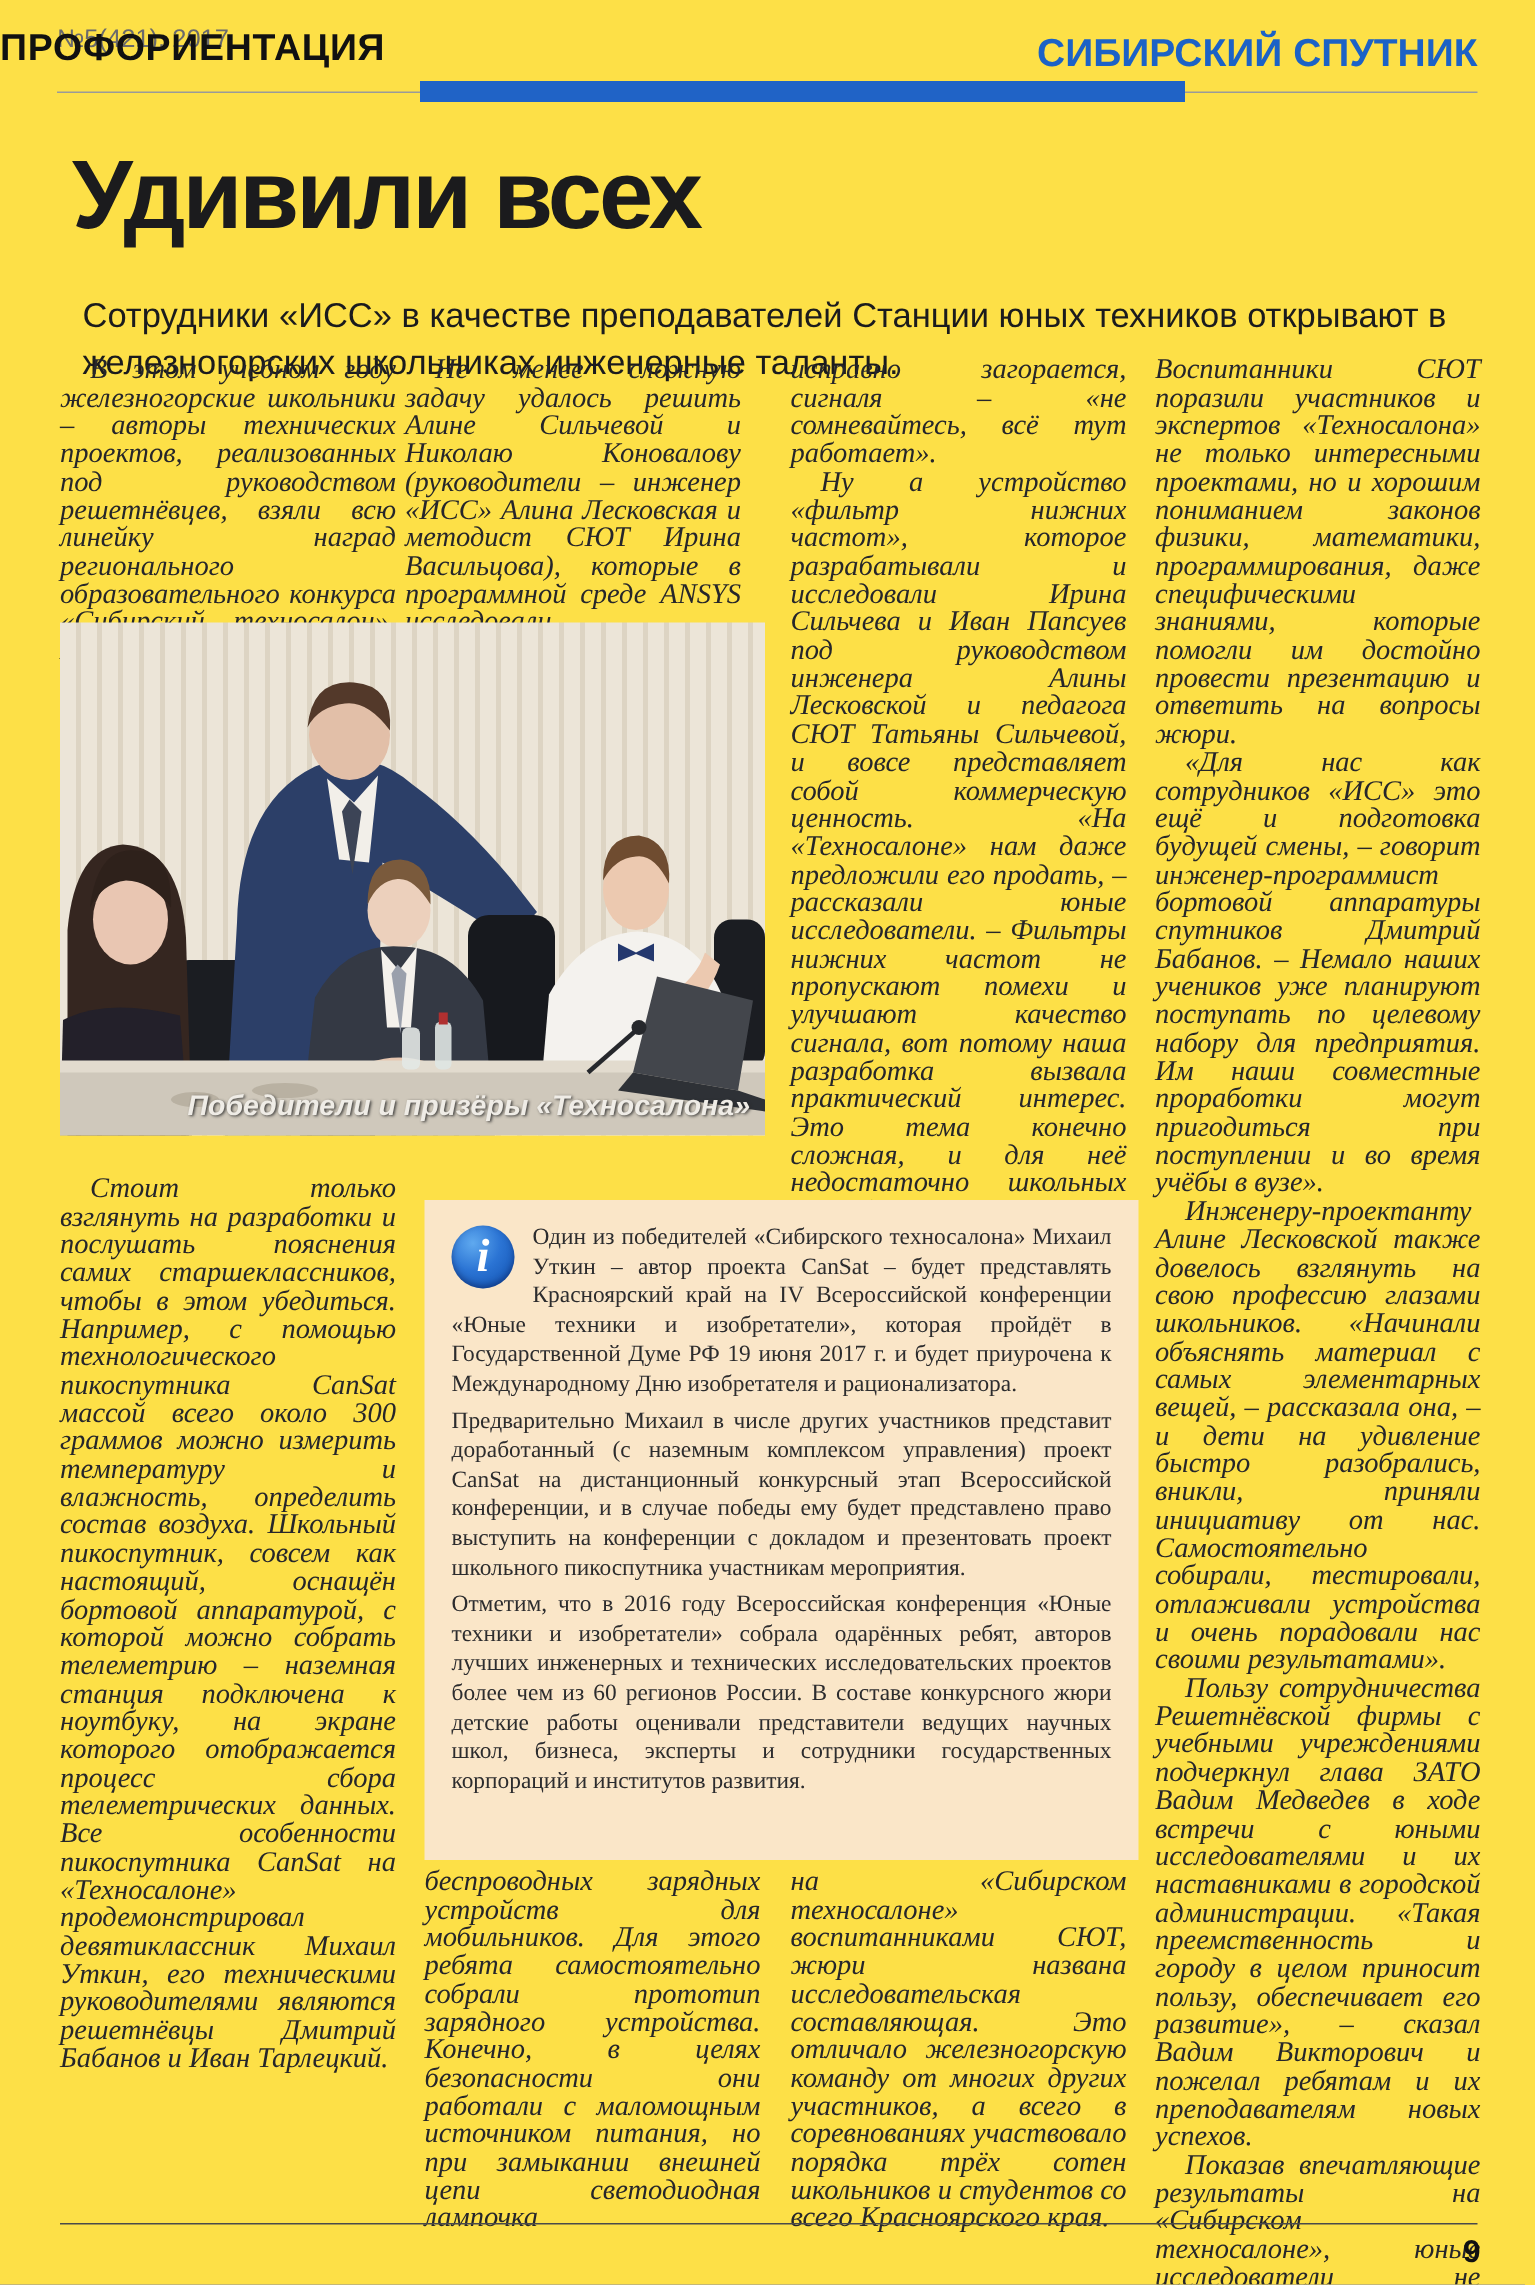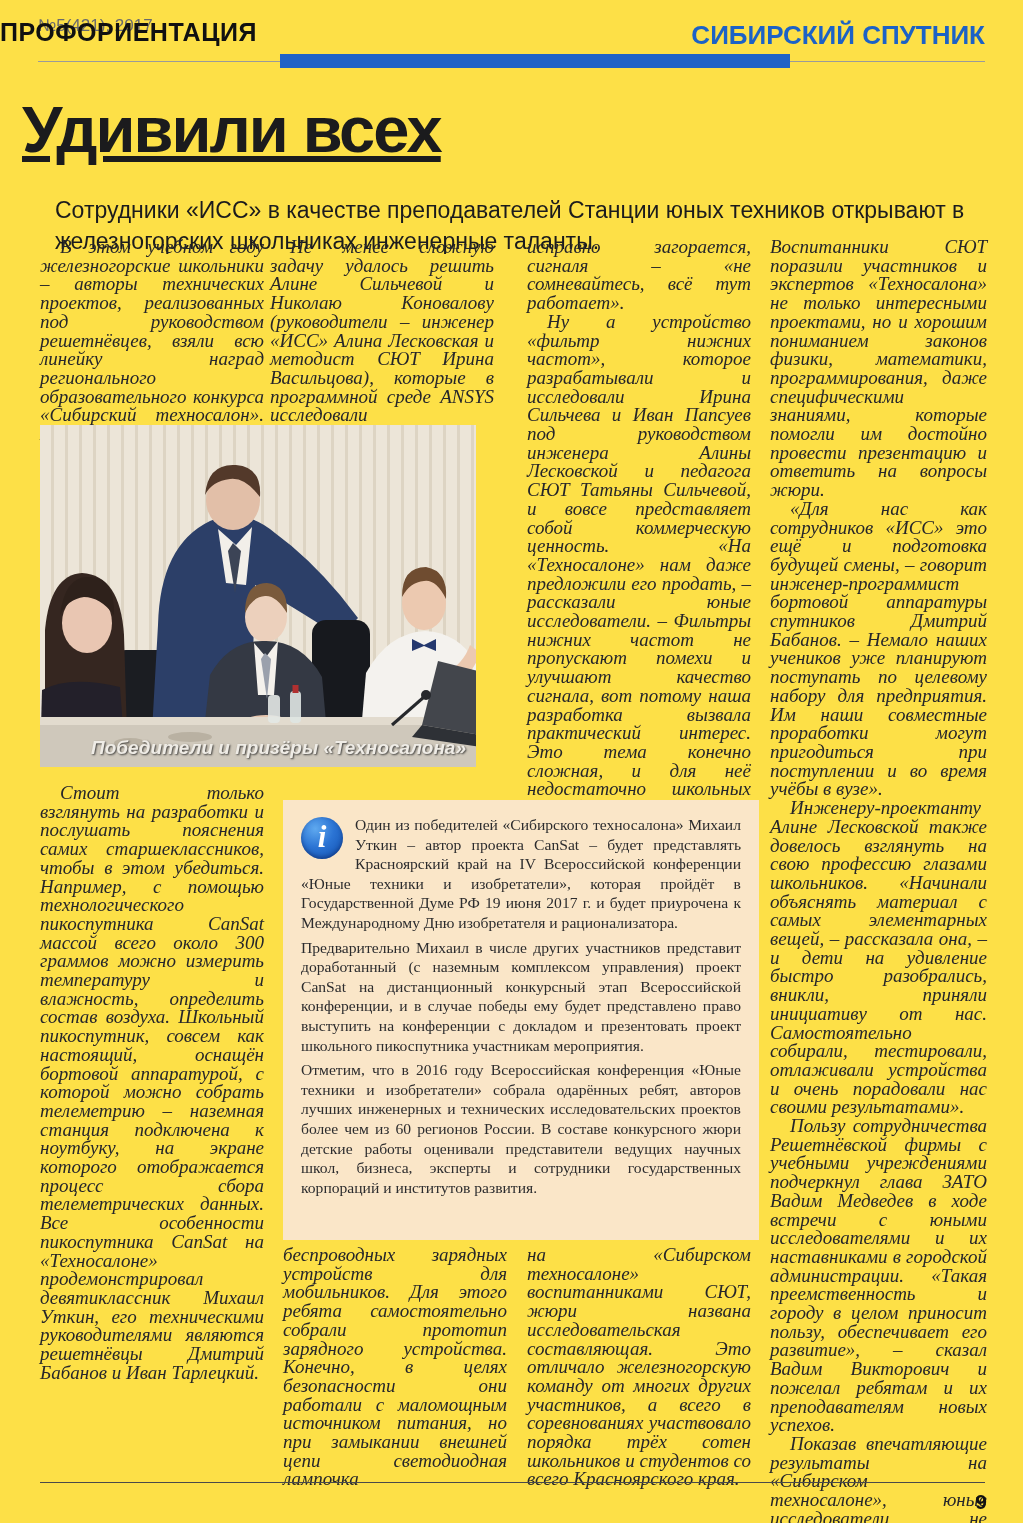--- a/index.html
+++ b/index.html
@@ -12,39 +12,39 @@
   .hdr-issue{position:absolute;left:38px;top:16px;font-family:"Liberation Sans",sans-serif;
     font-size:17px;color:#6a6a6c;}
   .hdr-section{position:absolute;left:0;right:0;top:18px;text-align:left;
     font-family:"Liberation Sans",sans-serif;font-size:25px;font-weight:700;color:#111;
     letter-spacing:.5px;}
   .hdr-pub{position:absolute;right:38px;top:20px;font-family:"Liberation Sans",sans-serif;
     font-size:26px;font-weight:700;color:#1c62c6;}
   .hdr-rule{position:absolute;left:38px;top:61px;width:947px;height:1px;background:#9a9a9a;}
   .hdr-bar{position:absolute;left:280px;top:54px;width:510px;height:14px;background:#2063c6;}
   
-  .title{position:absolute;left:22px;top:92px;margin:0;
+  .title{position:absolute;left:48px;top:92px;margin:0;
     font-family:"Liberation Sans",sans-serif;font-size:65px;font-weight:700;
-    letter-spacing:-2px;color:#1b1b1d;text-decoration:underline;}
+    letter-spacing:-2px;color:#1b1b1d;}
   .lead{position:absolute;left:40px;top:180px;width:948px;margin:15px;
     font-family:"Liberation Sans",sans-serif;font-size:23px;line-height:31px;color:#1b1b1d;}
   
   .col{position:absolute;width:224px;font-size:19px;line-height:18.7px;
     text-align:justify;color:#26262a;font-style:italic;}
   .col p{margin:0;}
   .col p.indent{text-indent:20px;}
   #col1-top{left:40px;top:238px;}
   #col1-bottom{left:40px;top:784px;}
   #col2-top{left:270px;top:238px;}
   #col2-bottom{left:283px;top:1246px;}
   #col3-top{left:527px;top:238px;}
   #col3-bottom{left:527px;top:1246px;}
   #col4{left:770px;top:238px;width:217px;}
   
-  .photo{position:absolute;left:40px;top:425px;width:436px;height:342px;margin:0;
+  .photo{position:absolute;left:40px;top:415px;width:470px;height:342px;margin:0;
     background:repeating-linear-gradient(90deg,#ece5d8 0 11px,#ddd4c3 11px 14px);
     overflow:hidden;}
   .photo svg{position:absolute;left:0;top:0;}
   .photo-caption{position:absolute;right:10px;bottom:8px;text-align:right;
     font-family:"Liberation Sans",sans-serif;font-style:italic;font-weight:700;
     font-size:19px;line-height:22px;color:#efece6;
     text-shadow:1px 1px 2px rgba(40,40,40,.85);}
   
   .infobox{position:absolute;left:283px;top:800px;width:476px;height:440px;
     background:#fae6c8;box-sizing:border-box;padding:15px 18px 12px 18px;

